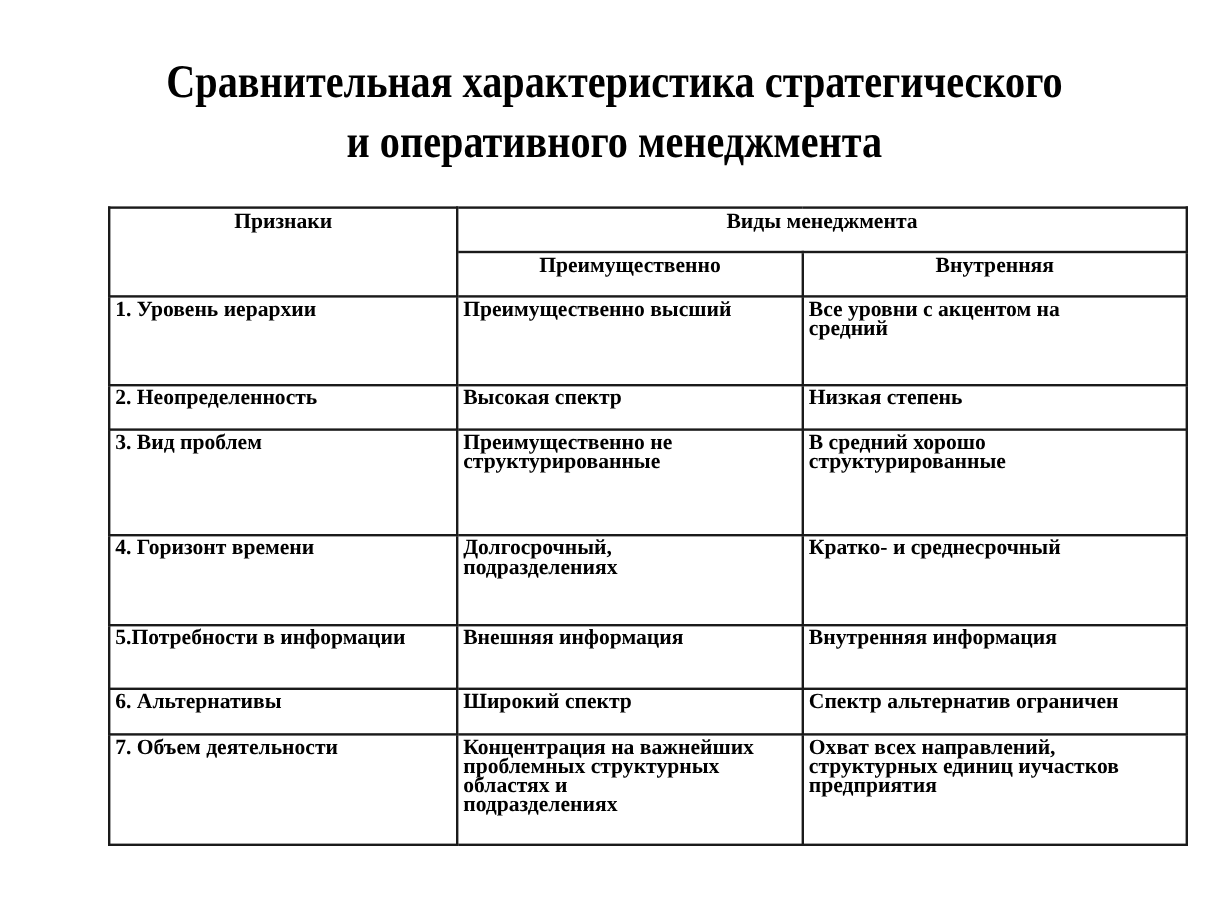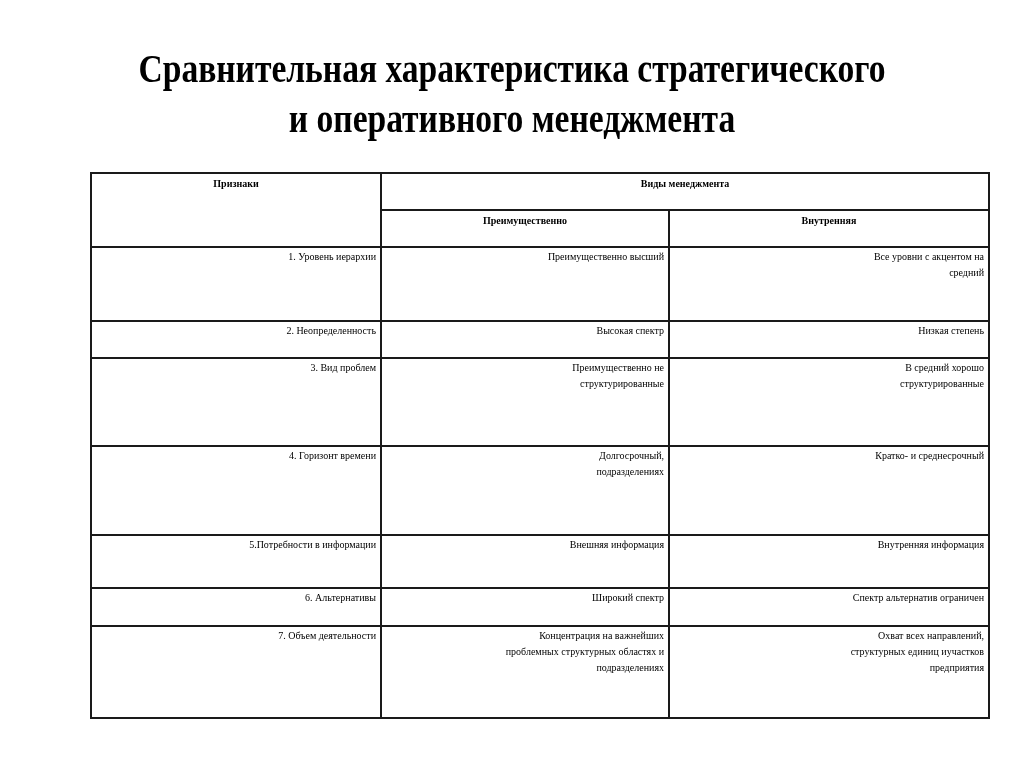--- a/index.html
+++ b/index.html
@@ -7,25 +7,25 @@
     .title {
       position: absolute; left: 0; top: 44px; width: 1024px; text-align: center;
       font-family: "Liberation Serif", serif; font-weight: bold; font-size: 39px; line-height: 50px;
       transform: scaleX(0.86); transform-origin: 512px 0;
       letter-spacing: 0px;
     }
     .title span { display: block; }
     table.cmp {
       position: absolute; left: 90px; top: 172px; width: 898px;
       border-collapse: collapse; table-layout: fixed;
-      font-family: "Liberation Serif", serif; font-size: 10px; line-height: 16px;
+      font-family: "Liberation Serif", serif; font-size: 18px; line-height: 16px;
     }
     table.cmp td, table.cmp th {
       border: 2px solid #1a1a1a; vertical-align: top; padding: 1px 4px 0 4px;
-      font-weight: normal; text-align: right; overflow: hidden;
+      font-weight: bold; text-align: left; overflow: hidden;
     }
     table.cmp th { font-weight: bold; text-align: center; padding-top: 2px; }
     th.priz { text-align: left; padding-left: 66px; }
     .c1 { width: 290px; }
     .c2 { width: 288px; }
     .c3 { width: 320px; }
     td.mid { vertical-align: middle; }
     .cell-text { display: block; white-space: pre-line; }
     .mid-inner { display: block; padding-bottom: 56px; }
   </style>
@@ -82,21 +82,21 @@
         </td>
     <td>
           <span class="cell-text">Преимущественно не
 структурированные</span>
         </td>
     <td>
           <span class="cell-text">В средний хорошо
 структурированные</span>
         </td>
   </tr>
-  <tr style="height:89px">
+  <tr style="height:75px">
     <td>
           <span class="cell-text">4. Горизонт времени</span>
         </td>
     <td>
           <span class="cell-text">Долгосрочный,
 подразделениях</span>
         </td>
     <td>
           <span class="cell-text">Кратко- и среднесрочный</span>
         </td>

